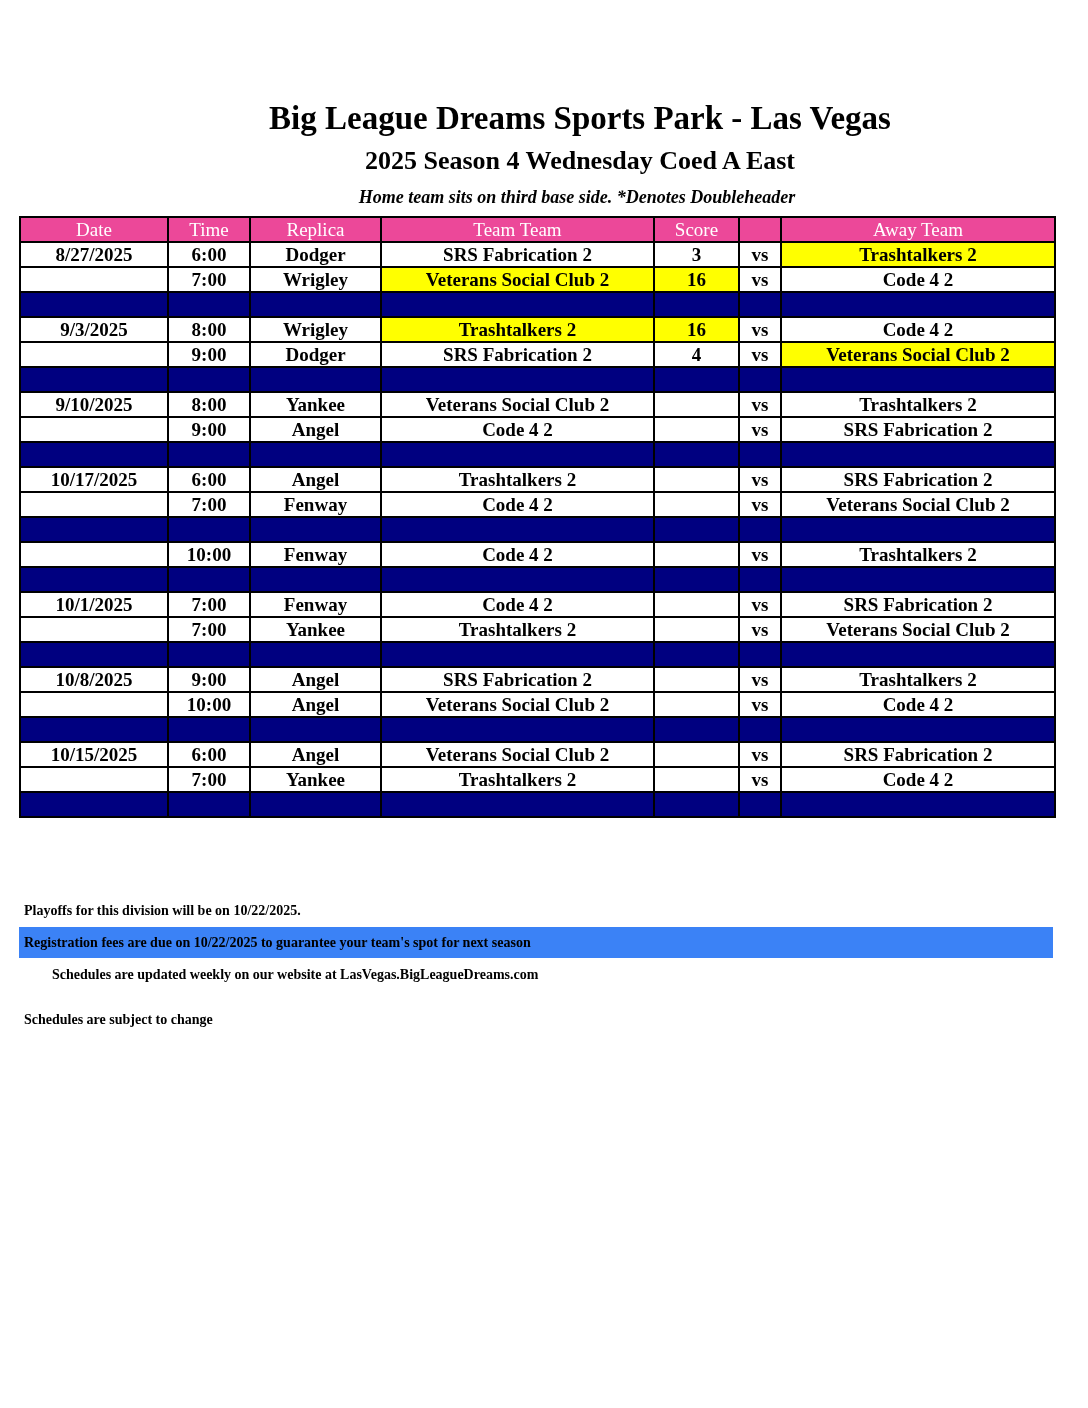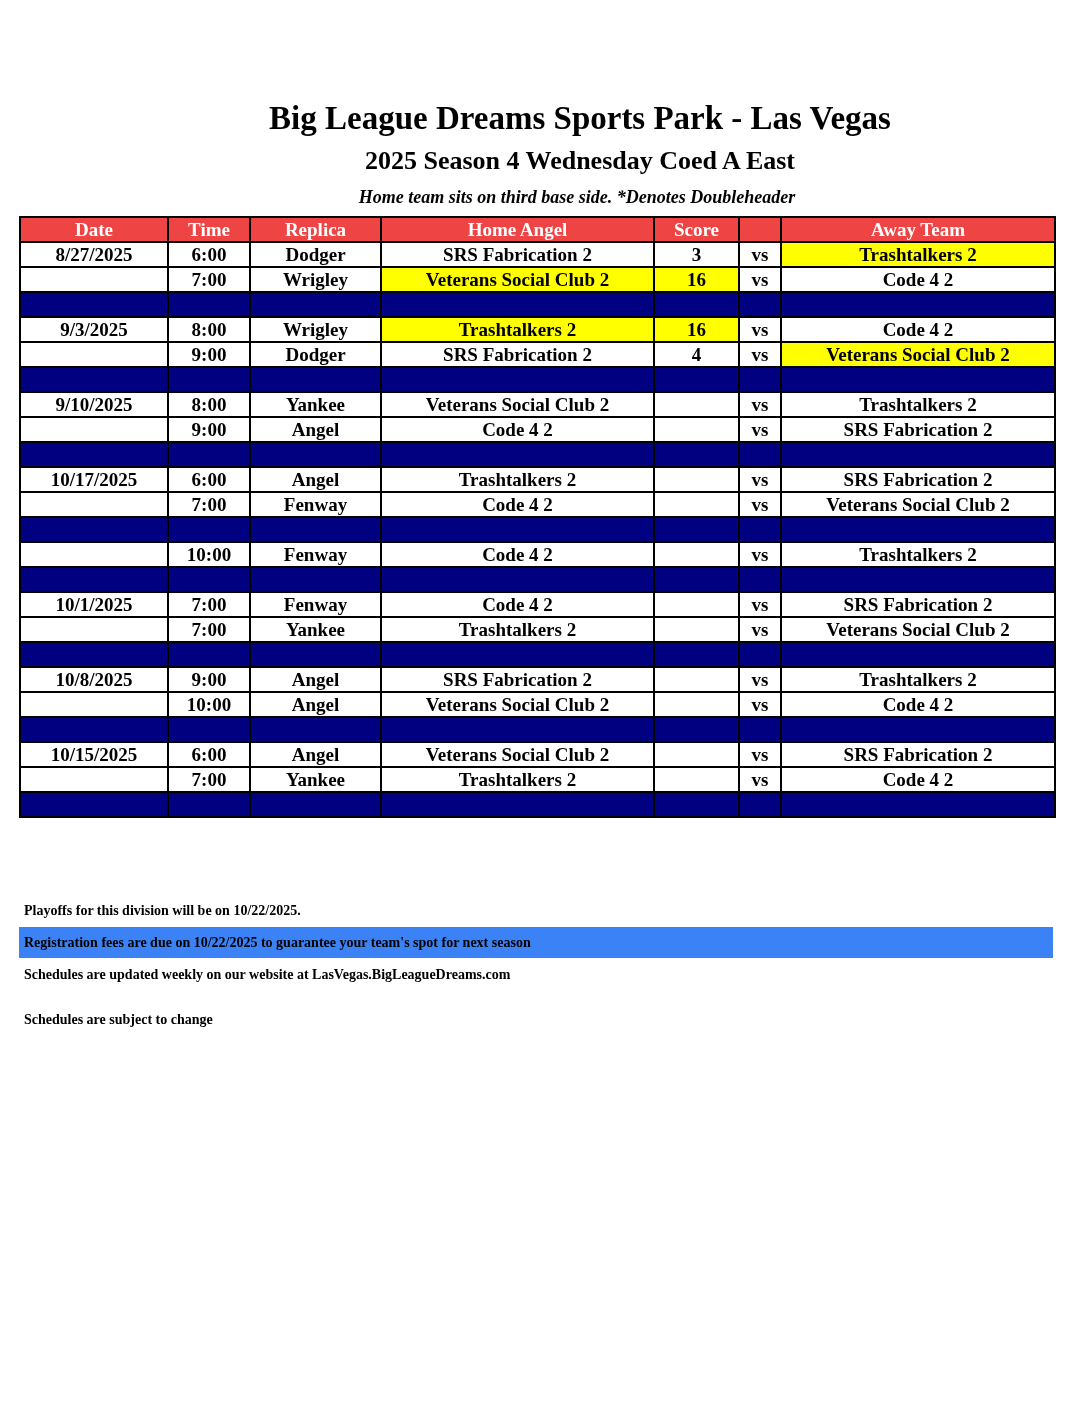--- a/index.html
+++ b/index.html
@@ -2,21 +2,21 @@
 <html><head>
 <meta charset="utf-8">
 <style>
   html, body { margin: 0; padding: 0; background: #ffffff; }
   body { width: 1088px; height: 1408px; position: relative; font-family: "Liberation Serif", "DejaVu Serif", serif; color: #000; }
   .title { position: absolute; left: 0; width: 1160px; top: 100px; text-align: center; font-size: 33px; font-weight: bold; }
   .subtitle { position: absolute; left: 0; width: 1160px; top: 146px; text-align: center; font-size: 26px; font-weight: bold; }
   .note { position: absolute; left: 0; width: 1154px; top: 187px; text-align: center; font-size: 18px; font-weight: bold; font-style: italic; }
   table.sched { position: absolute; left: 19px; top: 216px; width: 1035px; border-collapse: collapse; table-layout: fixed; }
   table.sched td, table.sched th { border: 2px solid #000; padding: 0; height: 23px; text-align: center; font-size: 19px; font-weight: bold; line-height: 23px; white-space: nowrap; overflow: hidden; }
-  table.sched th { background: #ef4444; color: #fff; font-weight: bold; }
+  table.sched th { background: #ec4899; color: #fff; font-weight: normal; }
   table.sched tr.sep td { background: #000080; height: 23px; }
   table.sched td.vs { font-weight: bold; }
   td.hl { background: #ffff00; }
   .footer { position: absolute; left: 19px; width: 1034px; font-size: 14px; font-weight: bold; line-height: 31px; padding-left: 5px; box-sizing: border-box; }
   .footer.hl { background: #3b82f6; }
 </style>
 </head>
 <body>
 
 <div class="title">Big League Dreams Sports Park - Las Vegas</div>
@@ -31,21 +31,21 @@
       <col style="width:273px">
       <col style="width:85px">
       <col style="width:42px">
       <col style="width:274px">
   </colgroup>
   <thead>
     <tr>
       <th>Date</th>
       <th>Time</th>
       <th>Replica</th>
-      <th>Home Angel</th>
+      <th>Team Team</th>
       <th>Score</th>
       <th></th>
       <th>Away Team</th>
     </tr>
   </thead>
   <tbody id="sched-body">
       <tr>
         <td>8/27/2025</td>
         <td>6:00</td>
         <td>Dodger</td>
@@ -250,14 +250,14 @@
         <td></td>
         <td></td>
         <td></td>
         <td></td>
       </tr>
     </tbody>
 </table>
 
 <div class="footer" style="top:895px;">Playoffs for this division will be on 10/22/2025.</div>
 <div class="footer hl" style="top:927px;">Registration fees are due on 10/22/2025 to guarantee your team's spot for next season</div>
-<div class="footer" style="top:959px;">Schedules are updated weekly on our website at LasVegas.BigLeagueDreams.com</div>
+<div class="footer" style="top:959px;margin-left:28px;">Schedules are updated weekly on our website at LasVegas.BigLeagueDreams.com</div>
 <div class="footer" style="top:991px;margin-top:13px;">Schedules are subject to change</div>
 
 </body></html>

